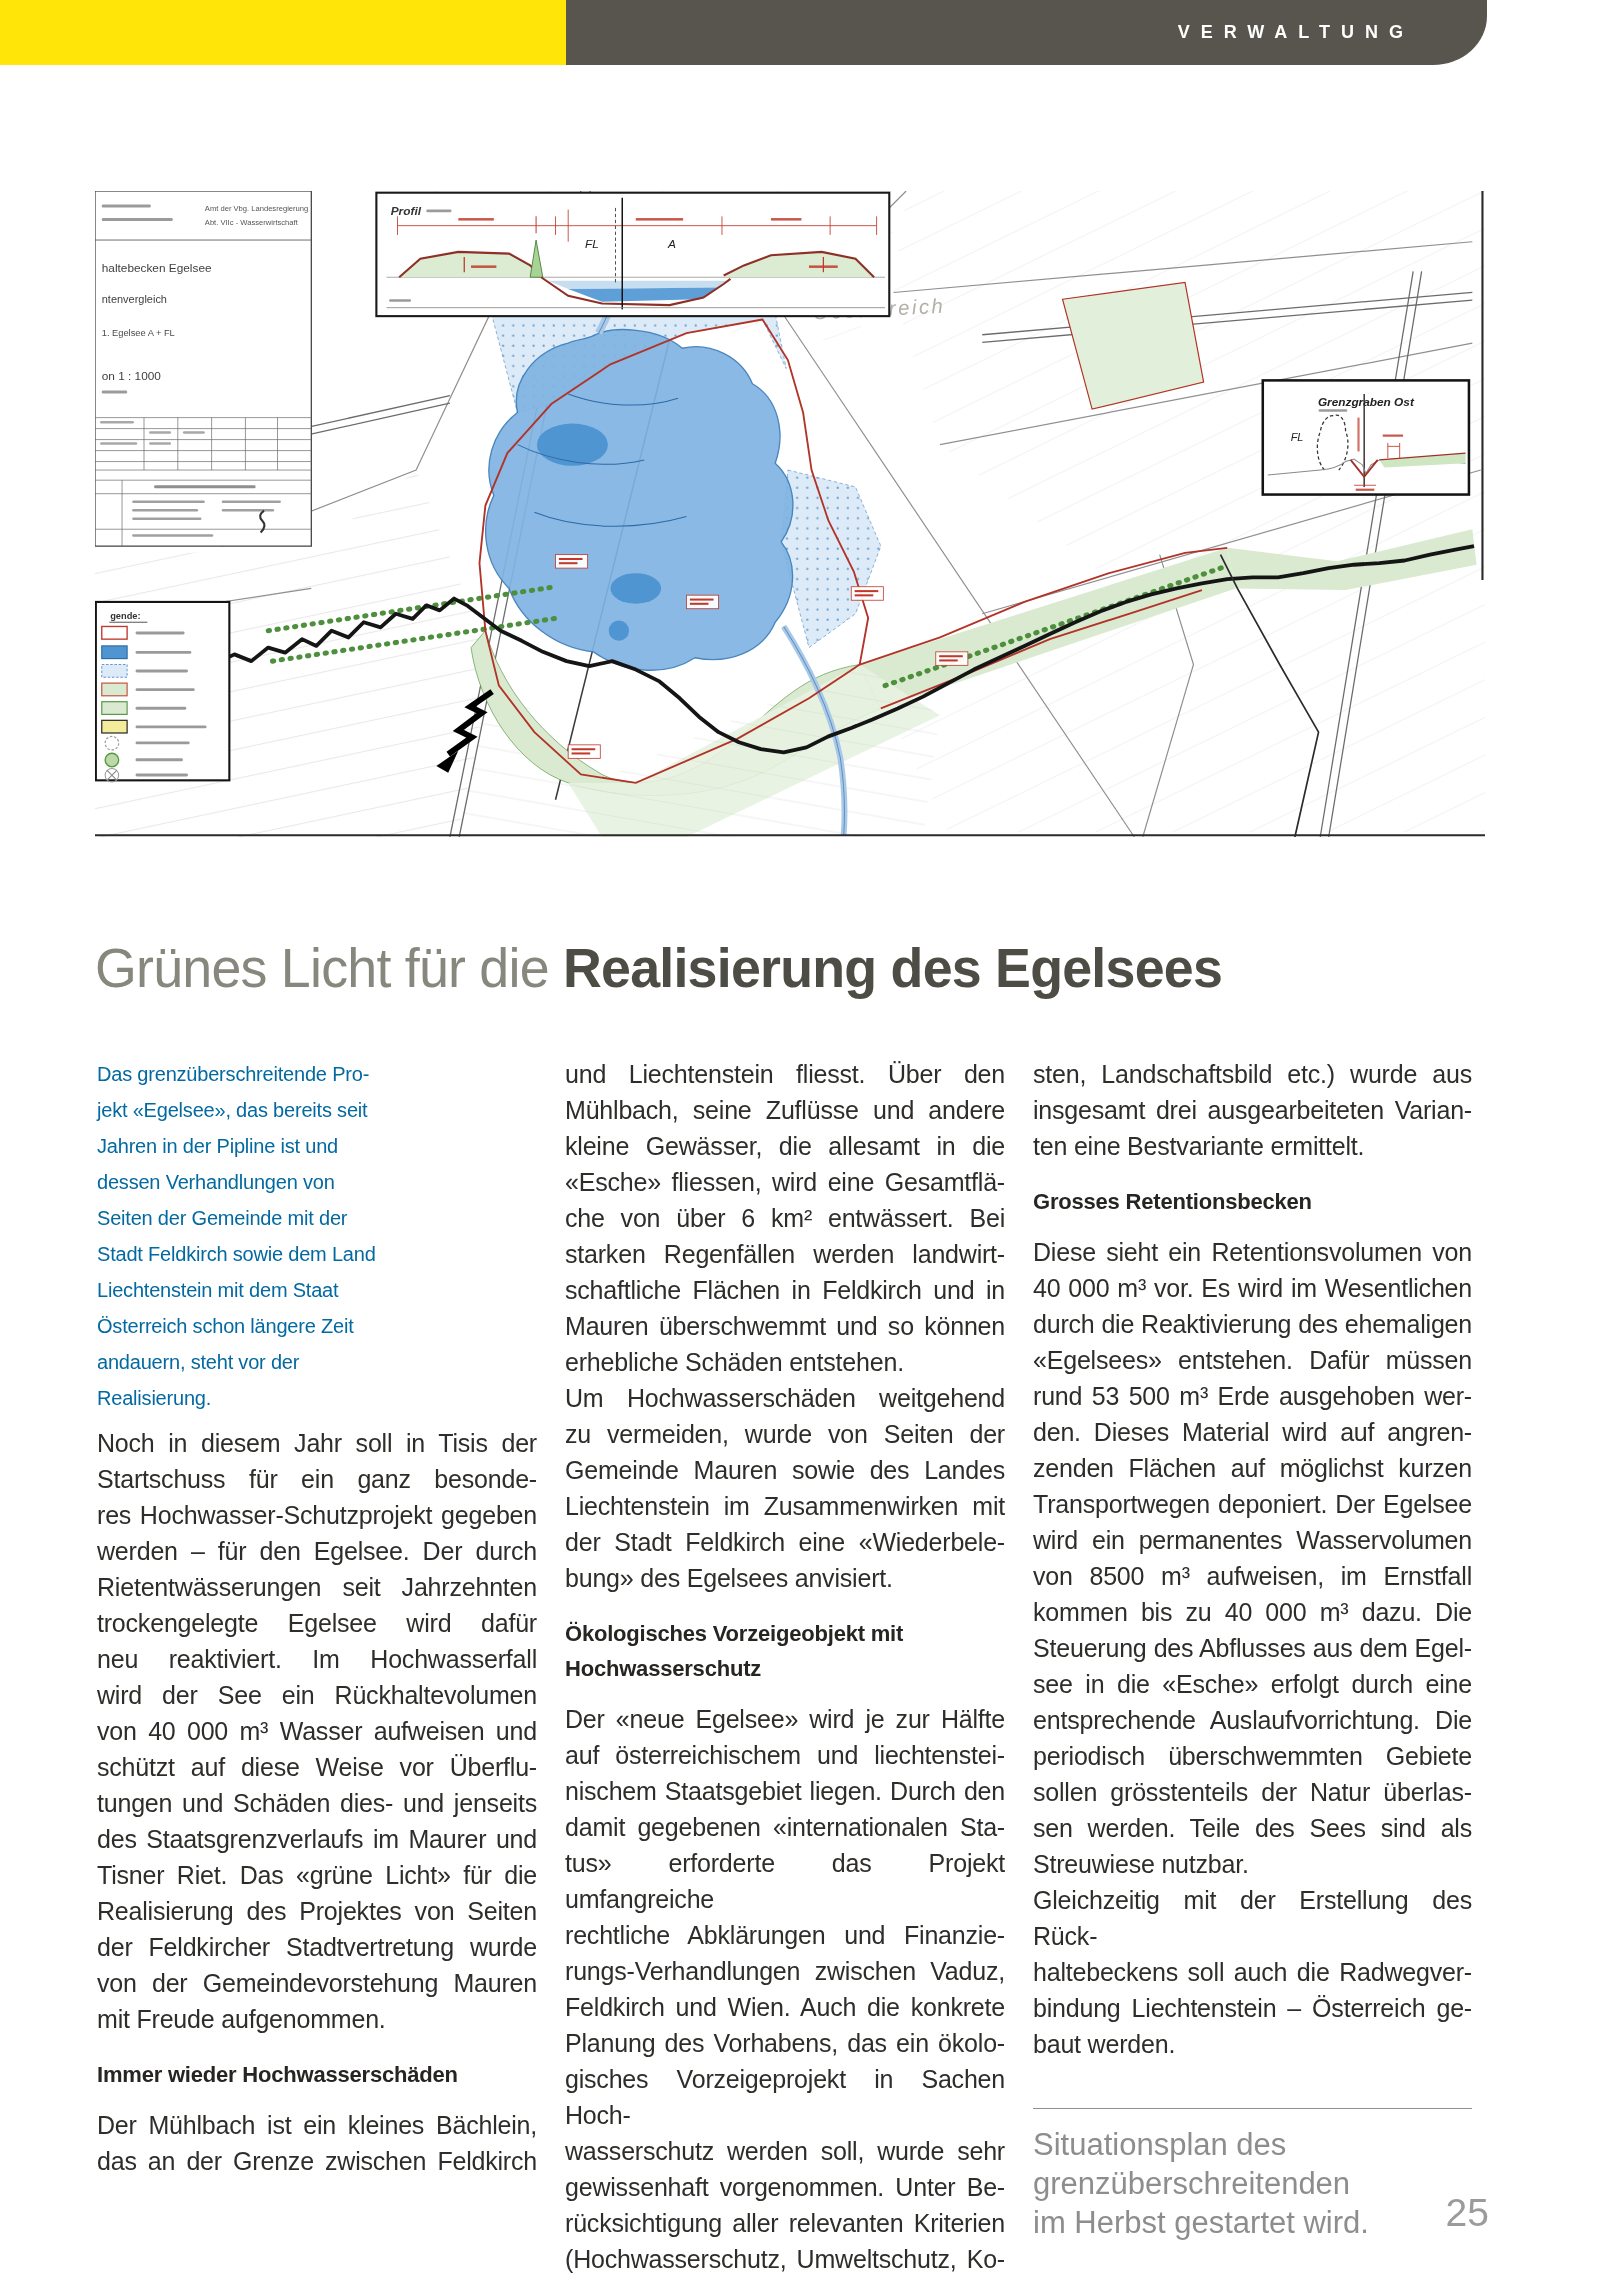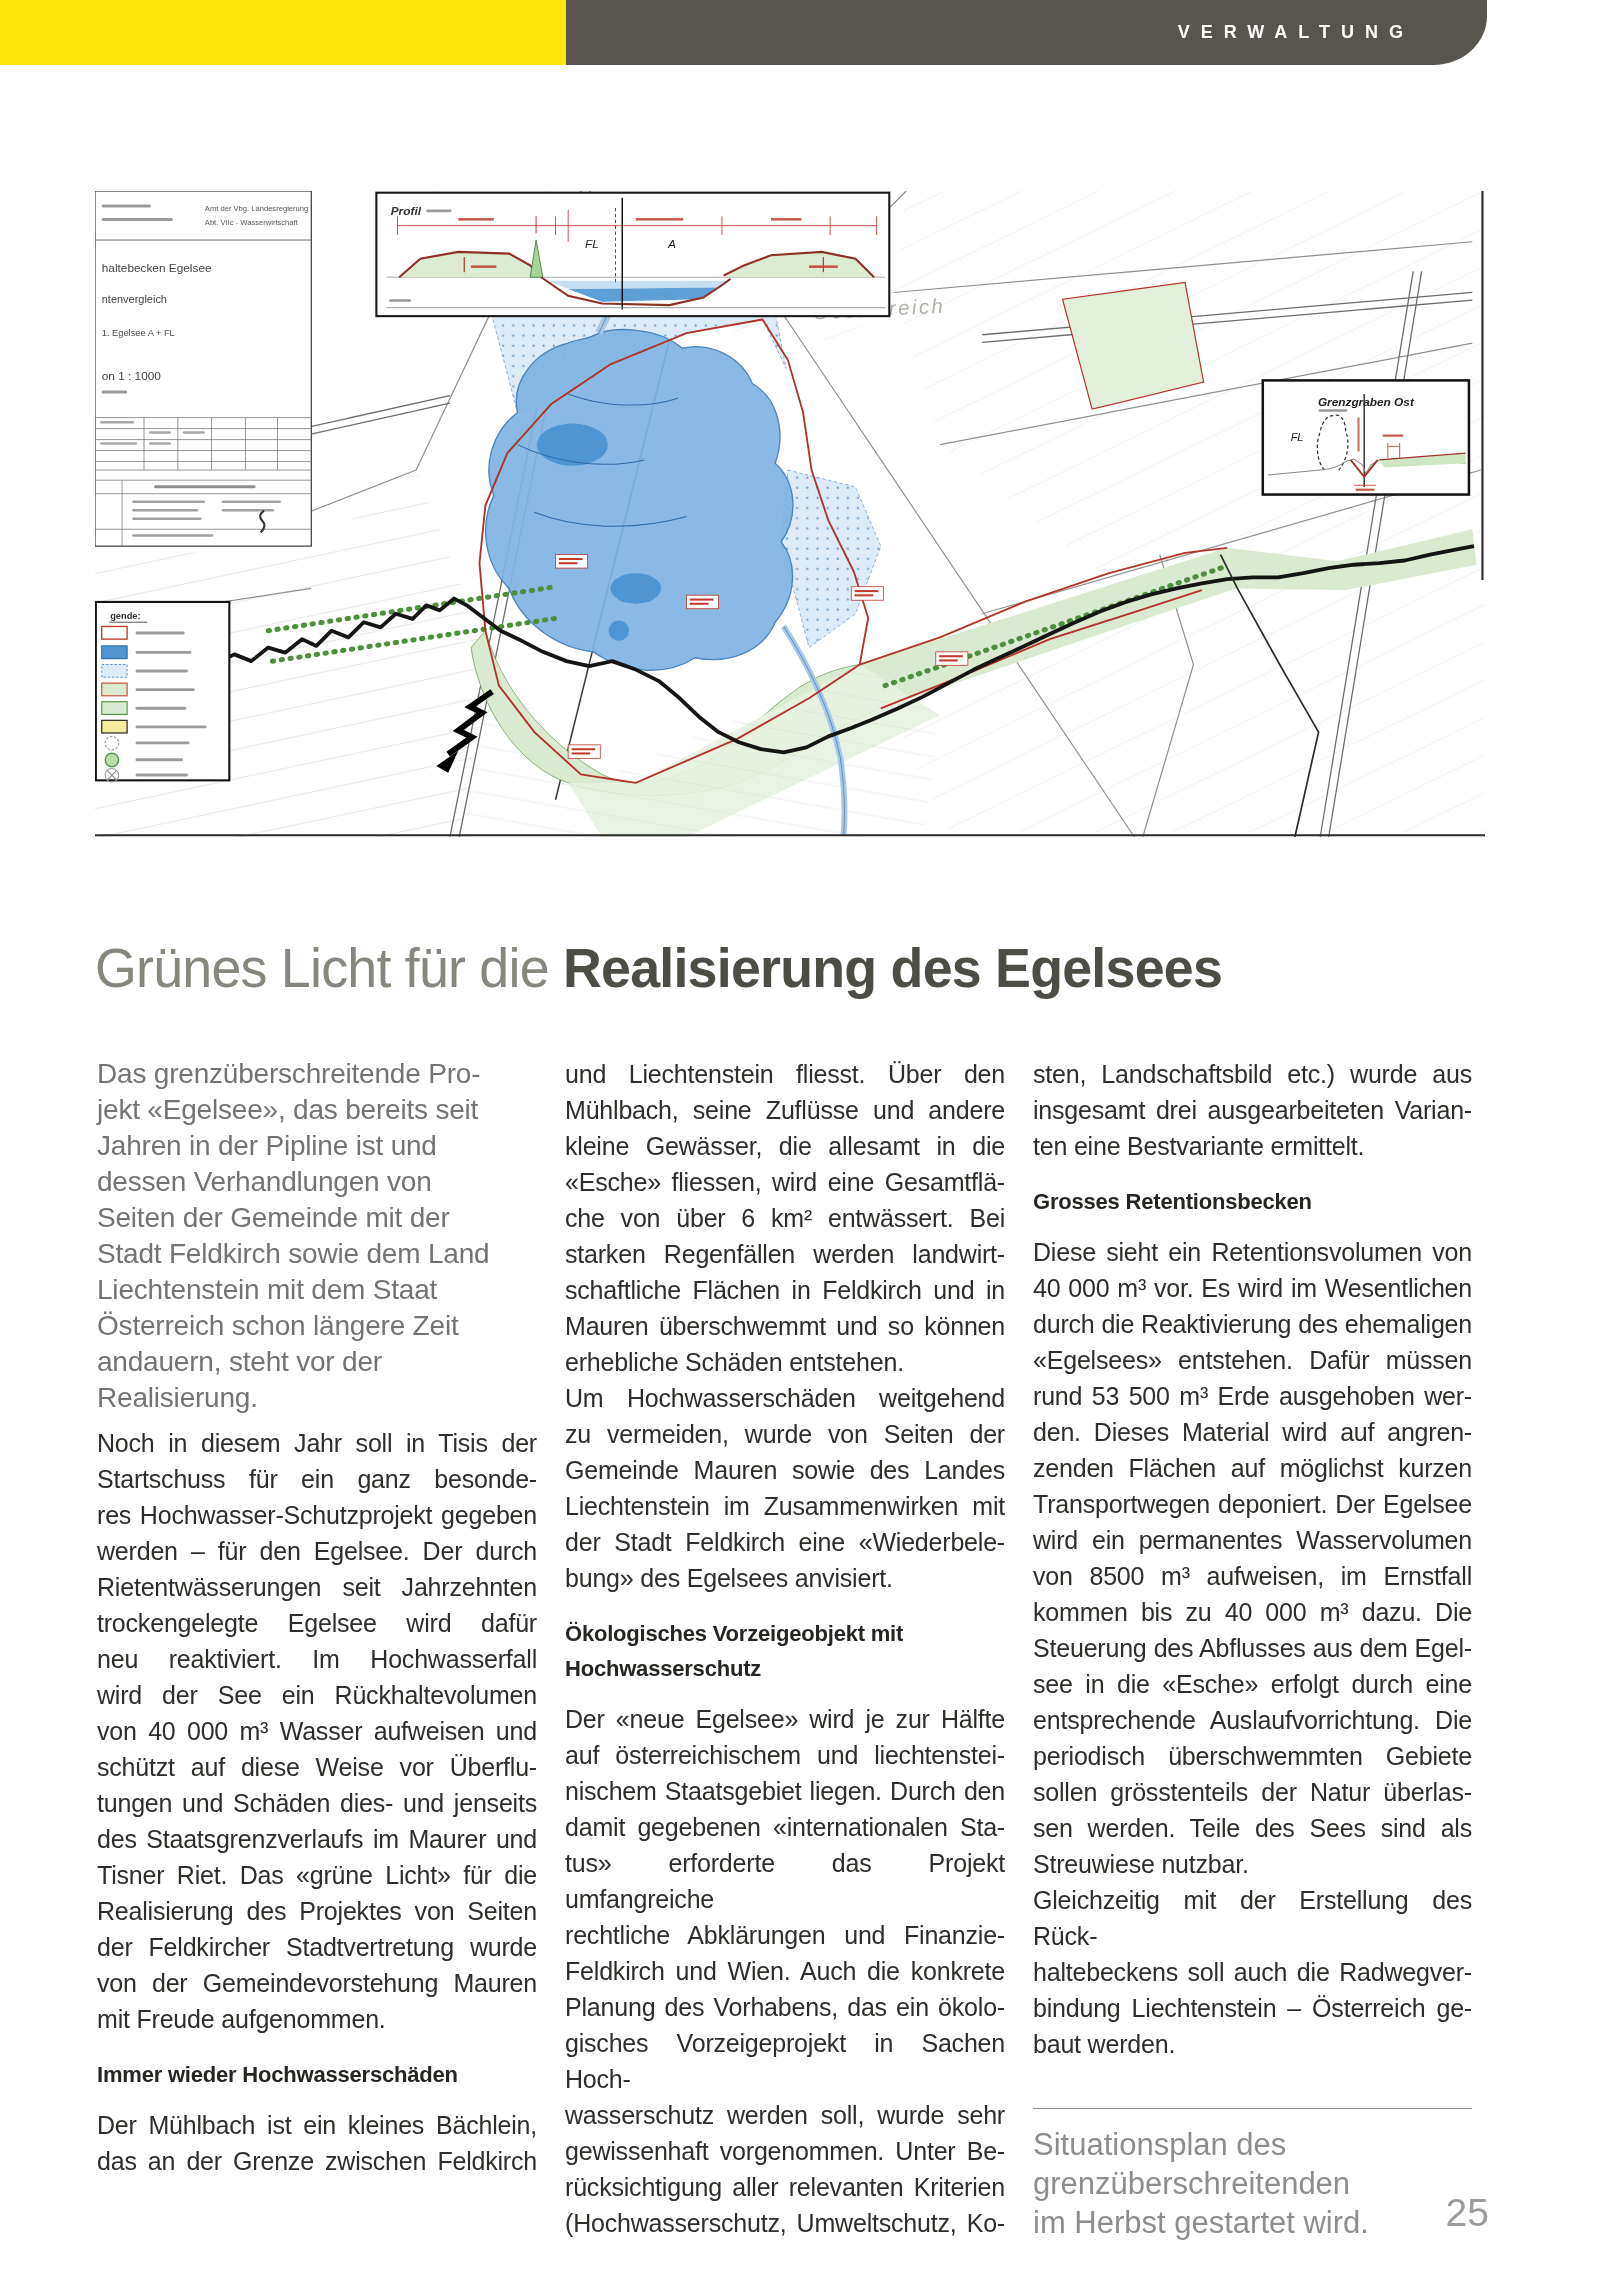--- a/index.html
+++ b/index.html
@@ -17,21 +17,21 @@
   .map-figure svg{display:block;width:100%;height:100%;}
   
   .headline{position:absolute;left:95px;top:935px;width:1437px;font-size:56px;
             letter-spacing:-0.8px;transform:scaleX(.96);transform-origin:left center;white-space:nowrap;}
   .headline .hl-light{color:#87877e;font-weight:normal;}
   .headline .hl-bold{color:#4e4d45;font-weight:bold;}
   
   .col{position:absolute;top:1056px;width:440px;font-size:25px;line-height:36px;
        color:#2e2d2a;letter-spacing:-0.2px;}
   .col1{left:97px;} .col2{left:565px;} .col3{left:1033px;width:439px;}
-  .lead{font-size:28px;color:#737373;line-height:36px;margin-bottom:8.5px;}
+  .lead{font-size:20px;color:#0369a1;line-height:36px;margin-bottom:8.5px;}
   .subhead{font-weight:bold;font-size:22px;line-height:35px;margin:20px 0 15px 0;color:#262522;}
   .tline{width:100%;}
   .jline{text-align:justify;text-align-last:justify;}
   .lline{text-align:left;}
   .caption-block{margin-top:46px;border-top:1.7px solid #8f8f8f;padding-top:16px;
                  font-size:31px;line-height:39px;color:#8d8d8d;letter-spacing:0;}
   .pagenum{position:absolute;right:134px;top:2191px;font-size:39px;color:#9b9b9b;}
 </style>
 </head>
 <body>
@@ -411,20 +411,21 @@
         <div class="tline lline">Ökologisches Vorzeigeobjekt mit</div>
         <div class="tline lline">Hochwasserschutz</div>
       </div>
     <div>
         <div class="tline jline">Der «neue Egelsee» wird je zur Hälfte</div>
         <div class="tline jline">auf österreichischem und liechtenstei-</div>
         <div class="tline jline">nischem Staatsgebiet liegen. Durch den</div>
         <div class="tline jline">damit gegebenen «internationalen Sta-</div>
         <div class="tline jline">tus» erforderte das Projekt umfangreiche</div>
         <div class="tline jline">rechtliche Abklärungen und Finanzie-</div>
+        <div class="tline jline">rungs-Verhandlungen zwischen Vaduz,</div>
         <div class="tline jline">Feldkirch und Wien. Auch die konkrete</div>
         <div class="tline jline">Planung des Vorhabens, das ein ökolo-</div>
         <div class="tline jline">gisches Vorzeigeprojekt in Sachen Hoch-</div>
         <div class="tline jline">wasserschutz werden soll, wurde sehr</div>
         <div class="tline jline">gewissenhaft vorgenommen. Unter Be-</div>
         <div class="tline jline">rücksichtigung aller relevanten Kriterien</div>
         <div class="tline jline">(Hochwasserschutz, Umweltschutz, Ko-</div>
       </div>
   </div>
 

